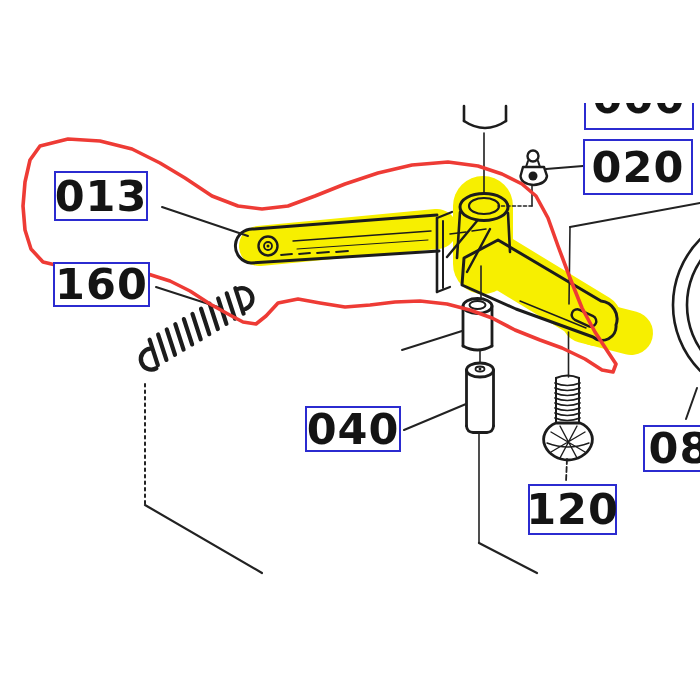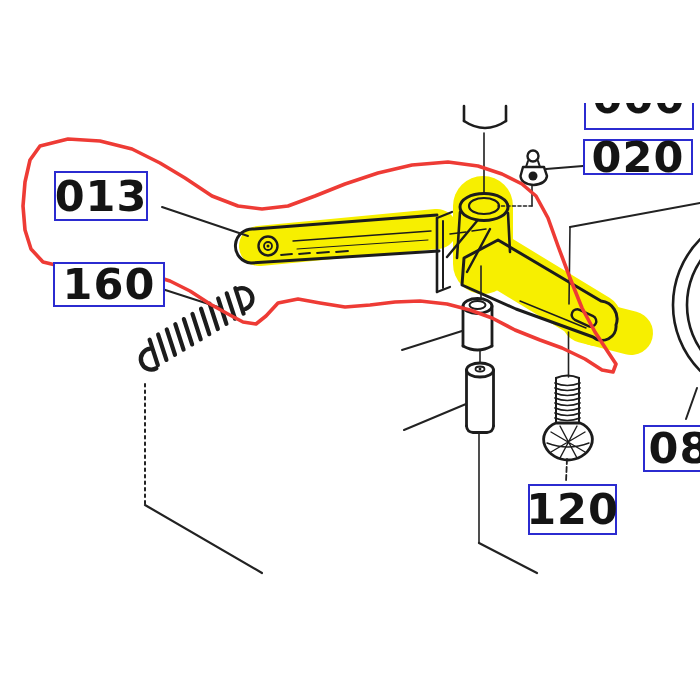--- a/index.html
+++ b/index.html
@@ -145,27 +145,28 @@
                L608 352 L616 364 L613 372 L602 370 L585 359 L562 348 L540 340 L515 330
                L492 318 L470 310 L447 304 L420 301 L395 302 L370 305 L345 307 L320 303
                L298 299 L278 303 L266 316 L256 324 L243 322 L228 314 L210 304 L190 291
                L170 281 L148 274 L122 270 L92 268 L64 267 L43 262 L31 249 L25 230
                L23 206 L25 182 L30 160 Z" fill="none" stroke="#ee3b35" stroke-width="3.6" stroke-linecap="round" stroke-linejoin="round"></path>
     </g>
   </svg>
 
   <div class="plabel" style="left:54px;top:171px;width:94px;height:50px;">013</div>
 
-  <div class="plabel" style="left:53px;top:262px;width:112px;height:45px;">160</div>
+  <div class="plabel" style="left:53px;top:262px;width:97px;height:45px;">160</div>
 
 
+  <div class="plabel" style="left:305px;top:406px;width:96px;height:46px;">040</div>
 
   <div class="plabel" style="left:528px;top:484px;width:89px;height:51px;">120</div>
 
-  <div class="plabel" style="left:583px;top:139px;width:110px;height:36px;">020</div>
+  <div class="plabel" style="left:583px;top:139px;width:110px;height:56px;">020</div>
 
   <div class="clipwrap" style="left:643px;top:425px;width:57px;height:47px;">
     <div class="plabel" style="left:0;top:0;width:104px;height:47px;">080</div>
   </div>
 
   <div class="clipwrap" style="left:584px;top:103px;width:112px;height:29px;">
     <div class="plabel" style="left:0;top:-37px;width:110px;height:64px;">000</div>
   </div>
 
 </div>

